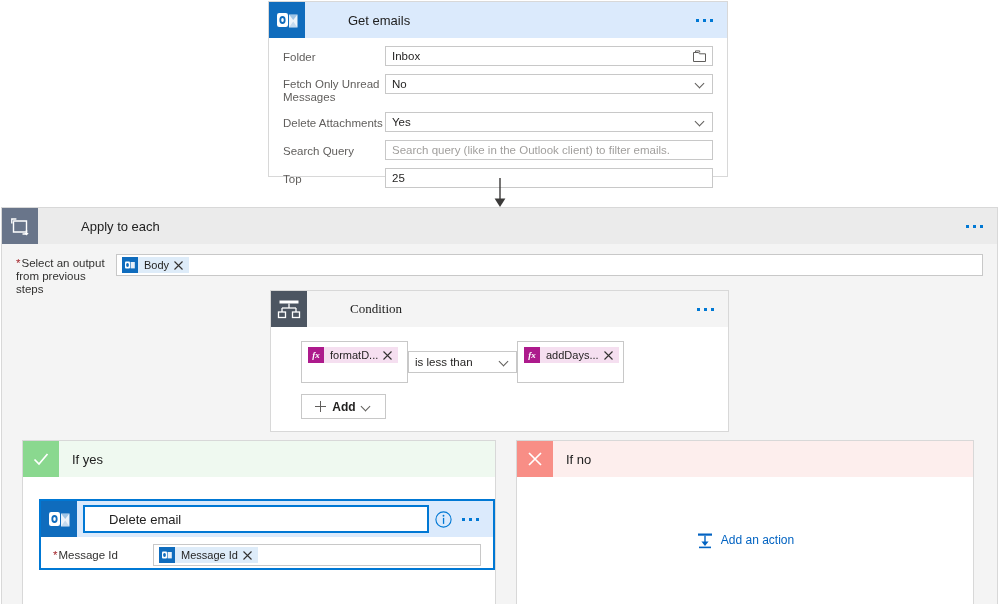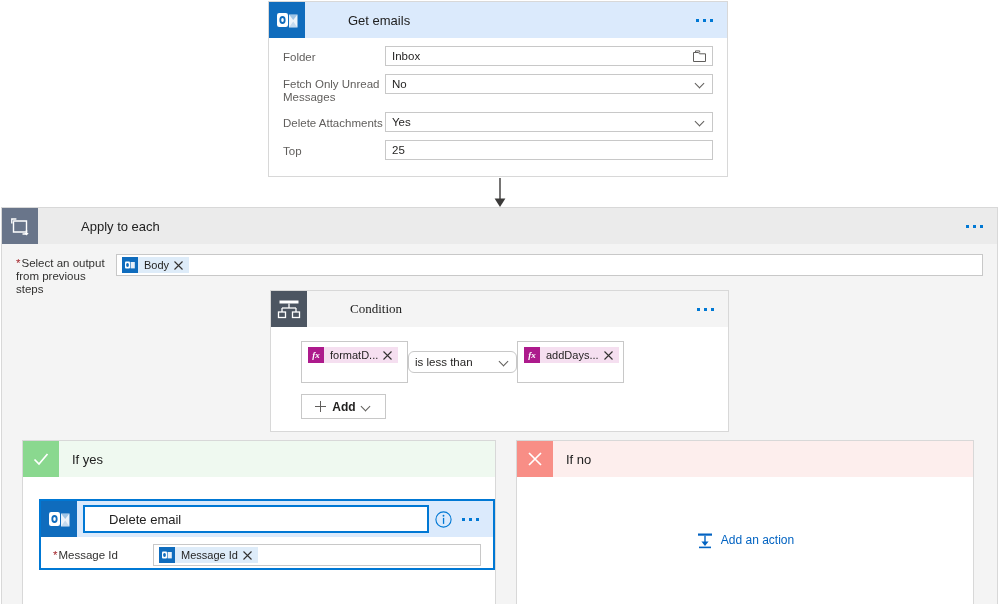--- a/index.html
+++ b/index.html
@@ -240,21 +240,20 @@
   }
   .cond-box.operand { width: 107px; }
   .cond-box.operator {
     width: 109px;
     height: 22px;
     align-items: center;
     padding: 0 6px;
     font-size: 11.5px;
     color: #201f1e;
     justify-content: space-between;
-    border-radius: 6px;
   }
   #add-btn {
     margin: 11px 0 0 30px;
     width: 85px;
     height: 25px;
     border: 1px solid #c8c8c8;
     background: #fff;
     display: flex;
     align-items: center;
     justify-content: center;
@@ -438,20 +437,26 @@
       </div>
 
       <div class="field-row">
         <div class="field-label">Delete Attachments</div>
         <div class="field-input">
           <span class="val">Yes</span>
           <span class="chev"></span>
         </div>
       </div>
 
+      <div class="field-row">
+        <div class="field-label">Search Query</div>
+        <div class="field-input placeholder">
+          <span class="val">Search query (like in the Outlook client) to filter emails.</span>
+        </div>
+      </div>
 
       <div class="field-row">
         <div class="field-label">Top</div>
         <div class="field-input">
           <span class="val">25</span>
         </div>
       </div>
 
     </div>
   </div>

